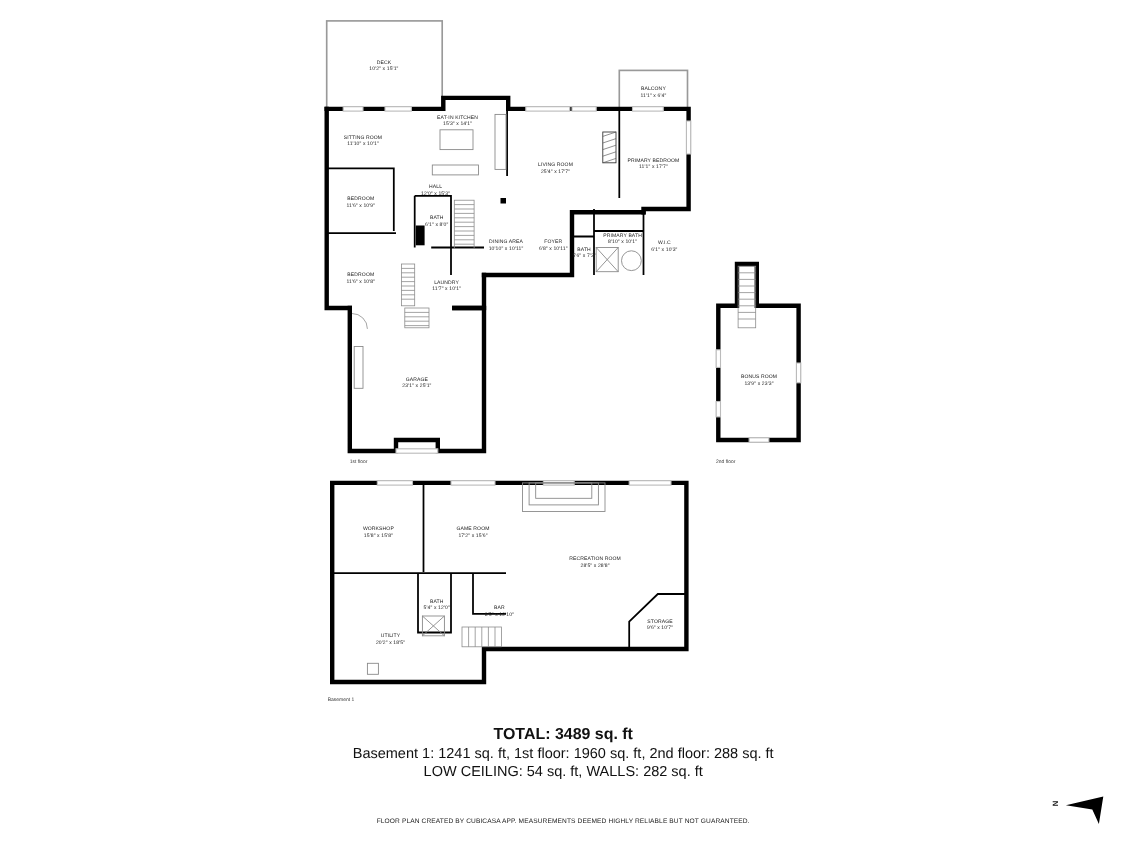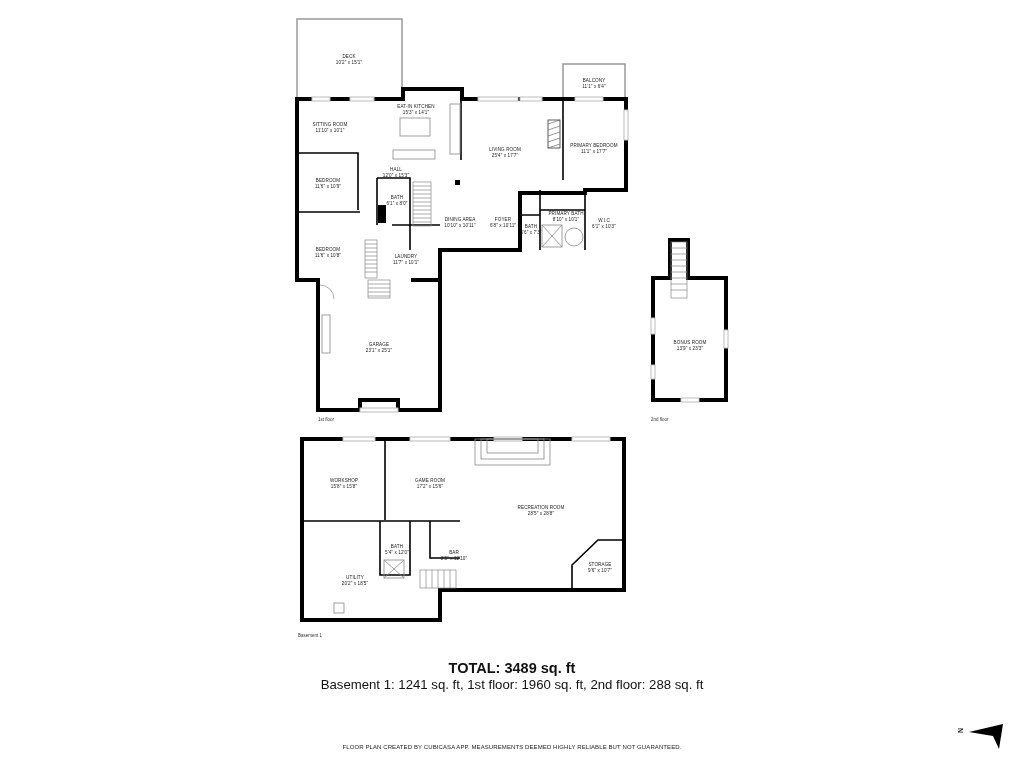--- a/index.html
+++ b/index.html
@@ -216,20 +216,21 @@
   </div>
 <div class="lbl" style="left:355px;top:575px;">
     <span class="n">Utility</span>
     <span class="d">20'2" x 18'5"</span>
   </div>
 <div class="floor-lbl" style="left:298px;top:633px;">Basement 1</div>
 
 <div class="summary">
   <div class="total">TOTAL: 3489 sq. ft</div>
   <div class="line">Basement 1: 1241 sq. ft, 1st floor: 1960 sq. ft, 2nd floor: 288 sq. ft</div>
+  <div class="line">LOW CEILING: 54 sq. ft, WALLS: 282 sq. ft</div>
 </div>
 <div class="disclaimer">FLOOR PLAN CREATED BY CUBICASA APP. MEASUREMENTS DEEMED HIGHLY RELIABLE BUT NOT GUARANTEED.</div>
 
 <div class="compass">
   <span class="n">N</span>
   <svg width="50" height="30" viewBox="0 0 50 30" style="position:absolute;left:0;top:0;">
     <polygon points="14,10 48,2 44,27 38,14" fill="#000"></polygon>
   </svg>
 </div>
 

